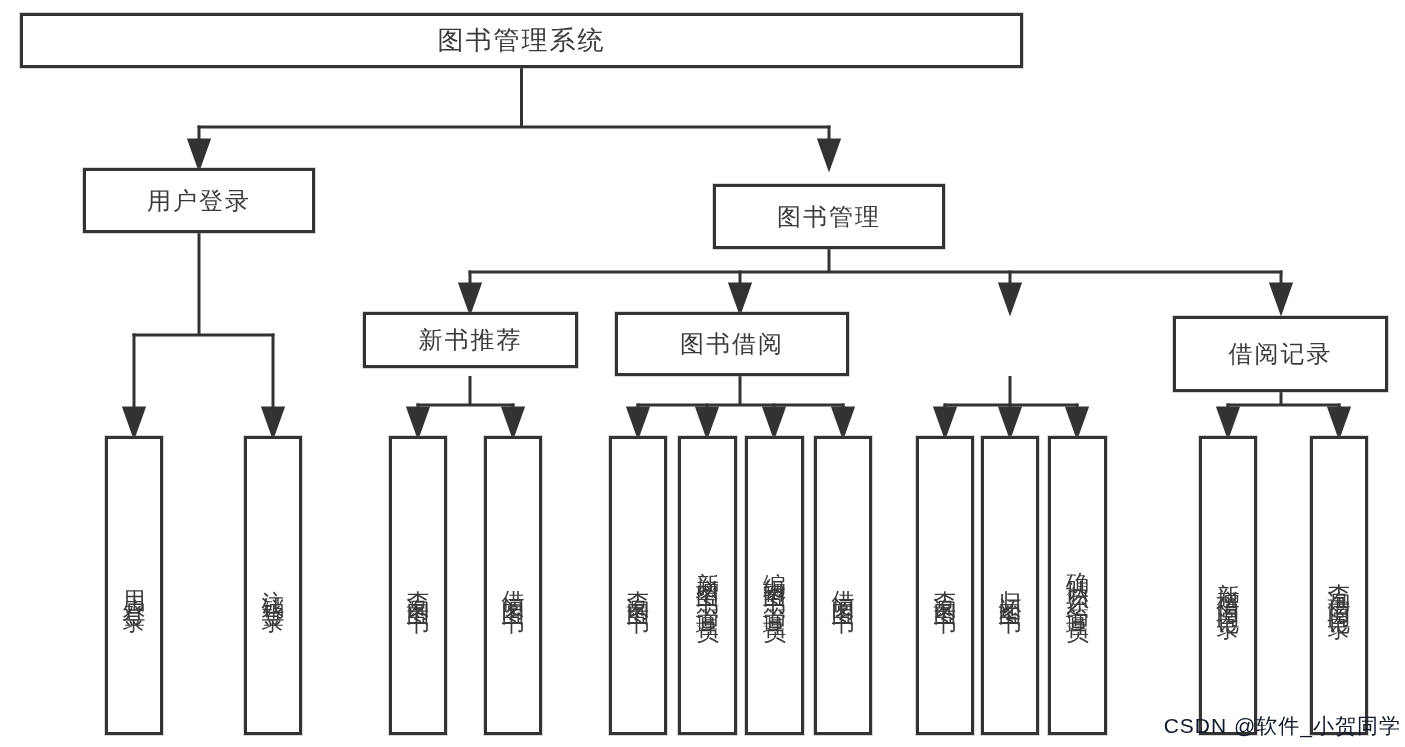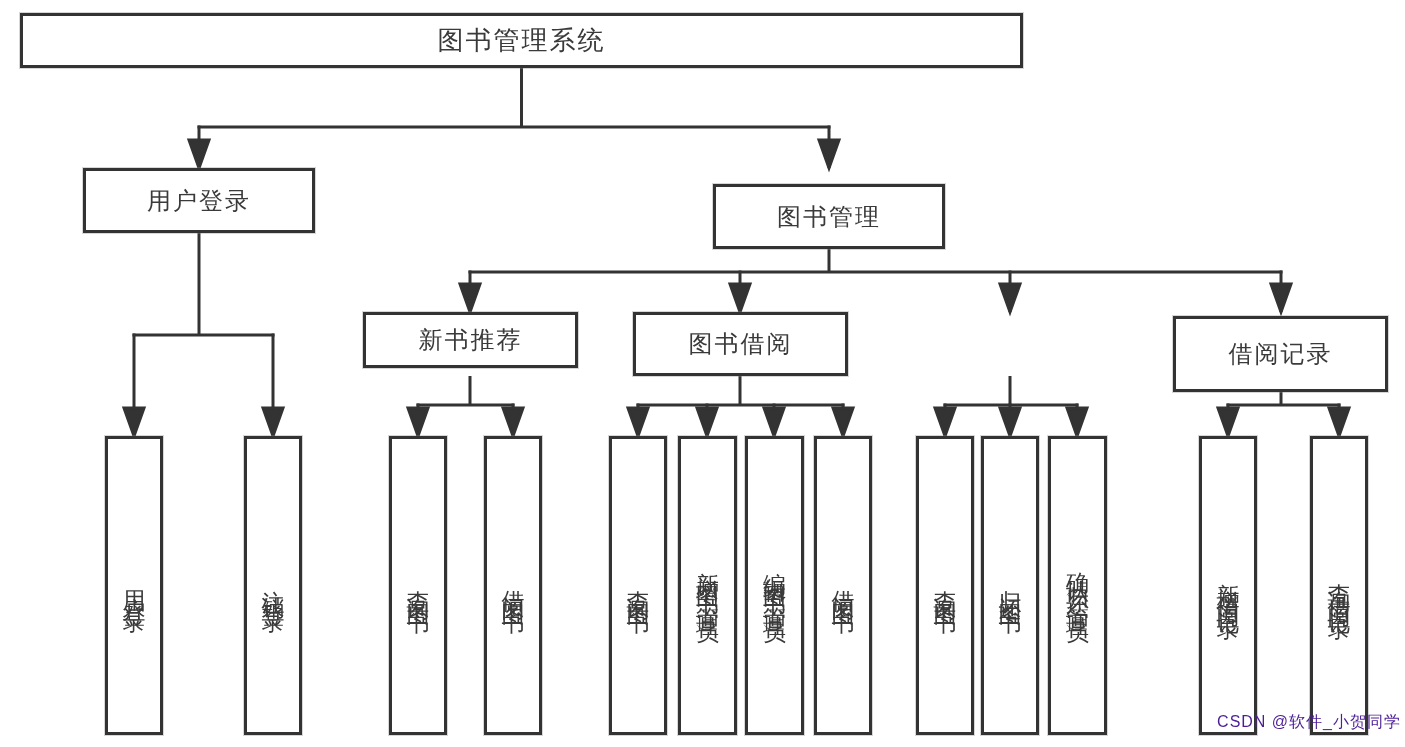--- a/index.html
+++ b/index.html
@@ -30,22 +30,22 @@
     writing-mode:vertical-rl;
     text-orientation:mixed;
     font-size:23px;
     letter-spacing:7px;
     line-height:1;
   }
   #watermark{
     position:absolute;
     right:4px;
     top:712px;
-    font-size:16px;
-    color:#4c1d95;
+    font-size:21px;
+    color:#0f172a;
     letter-spacing:1px;
     z-index:5;
     white-space:nowrap;
   }
 </style>
 </head>
 <body>
 
 <div id="canvas">
 
@@ -112,21 +112,21 @@
       <polygon points="1339,436 1329,408 1349,408"></polygon>
     </g>
   </svg>
 
   <div class="node h root" style="left:20px;top:13px;width:1003px;height:55px">图书管理系统</div>
 
   <div class="node h" style="left:83px;top:168px;width:232px;height:65px">用户登录</div>
   <div class="node h" style="left:713px;top:184px;width:232px;height:65px">图书管理</div>
 
   <div class="node h" style="left:363px;top:312px;width:215px;height:56px">新书推荐</div>
-  <div class="node h" style="left:633px;top:312px;width:215px;height:64px">图书借阅</div>
+  <div class="node h" style="left:615px;top:312px;width:234px;height:64px">图书借阅</div>
   <div class="node h" style="left:1173px;top:316px;width:215px;height:76px">借阅记录</div>
 
   <div class="node v" style="left:105px;top:436px;width:58px;height:299px">用户登录</div>
   <div class="node v" style="left:244px;top:436px;width:58px;height:299px">注销登录</div>
 
   <div class="node v" style="left:389px;top:436px;width:58px;height:299px">查询图书</div>
   <div class="node v" style="left:484px;top:436px;width:58px;height:299px">借阅图书</div>
 
   <div class="node v" style="left:609px;top:436px;width:58px;height:299px">查询图书</div>
   <div class="node v" style="left:678px;top:436px;width:59px;height:299px">新增图书（管理员）</div>

